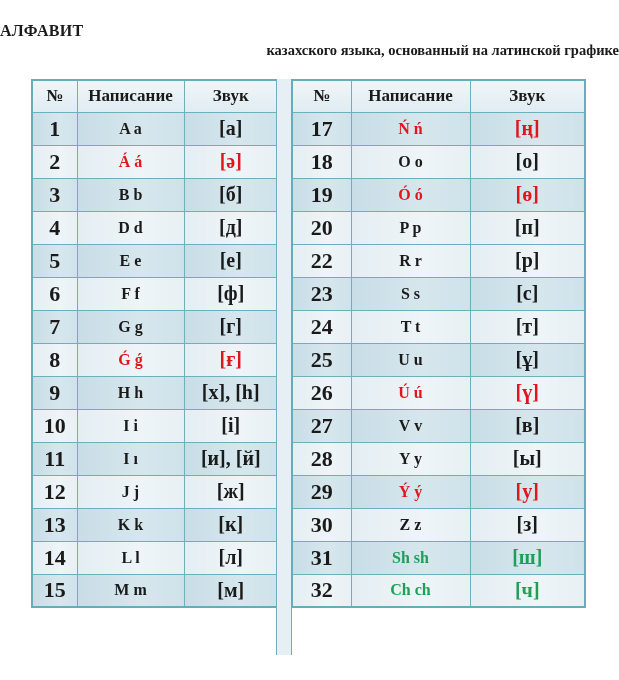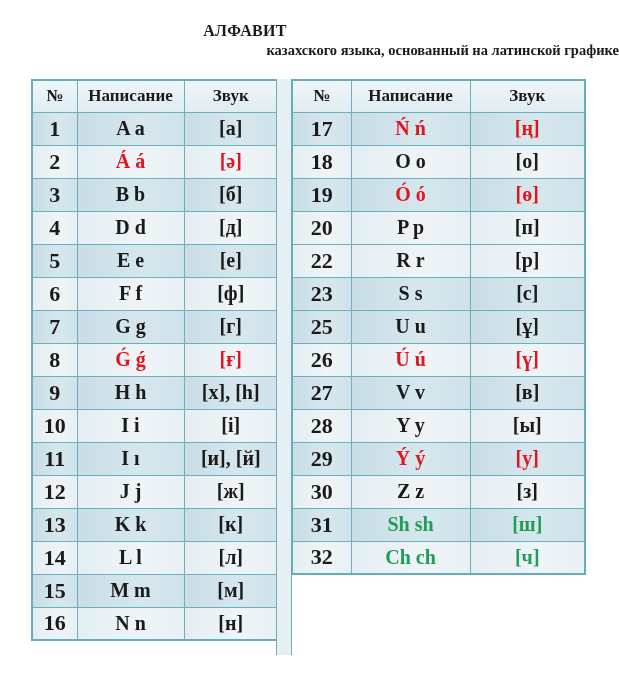--- a/index.html
+++ b/index.html
@@ -1,41 +1,41 @@
 <!DOCTYPE html>
 <html><head>
   <meta charset="utf-8">
   <style>
     html, body { margin: 0; padding: 0; }
     body {
       width: 619px; height: 680px; background: #ffffff; position: relative; overflow: hidden;
       font-family: "Liberation Serif", "DejaVu Serif", serif; color: #1a1a1a;
     }
     .title {
-      position: absolute; left: 0; top: 22px; width: 490px; text-align: center;
+      position: absolute; left: 0; top: 22px; width: 490px; 
       font-weight: bold; font-size: 16px; letter-spacing: 0.3px;
     }
     .subtitle {
       position: absolute; left: 0; top: 42px; width: 619px; text-align: right;
       font-weight: bold; font-size: 14.5px;
     }
     .tbl {
       position: absolute; top: 79px; border-collapse: collapse; table-layout: fixed;
       border: 2px solid #66adbb;
     }
     .tbl td, .tbl th {
       border: 1.5px solid #6cb0bd; text-align: center; padding: 0;
       font-weight: bold; height: 33px; box-sizing: border-box;
     }
     .tbl th { font-size: 17px; background: linear-gradient(#f0f6f8, #dfecf1); height: 32px; }
     .tbl td { font-size: 21px; }
     .tbl tr.odd td { background: linear-gradient(90deg, #c8dde6, #d6e6ed 60%, #cfe2ea); }
     .tbl tr.even td { background: linear-gradient(90deg, #e4eef2, #eef4f7 60%, #e8f0f4); }
     .tbl td.num { font-size: 22px; }
-    .tbl td.letter { font-size: 20px; }
+    .tbl td.letter { font-size: 16px; }
     .tbl td.sound { font-size: 20px; }
     .red { color: #e0161f; }
     .green { color: #1f9e55; }
     .black { color: #1a1a1a; }
     .gap {
       position: absolute; left: 276px; top: 79px; width: 16px; height: 576px;
       background: #e6eff3; border-left: 1.5px solid #6cb0bd; border-right: 1.5px solid #6cb0bd;
       box-sizing: border-box;
     }
     #left-table { left: 31px; width: 246px; }
@@ -129,25 +129,20 @@
       <tr class="even">
         <td class="num black">14</td>
         <td class="letter black">L l</td>
         <td class="sound black">[л]</td>
       </tr>
       <tr class="odd">
         <td class="num black">15</td>
         <td class="letter black">M m</td>
         <td class="sound black">[м]</td>
       </tr>
-      <tr class="even">
-        <td class="num black">16</td>
-        <td class="letter black">N n</td>
-        <td class="sound black">[н]</td>
-      </tr>
     </tbody>
 </table>
 
 <div class="gap"></div>
 
 <table class="tbl" id="right-table">
   <colgroup>
       <col style="width:59px">
       <col style="width:119px">
       <col style="width:115px">
@@ -183,20 +178,25 @@
       <tr class="even">
         <td class="num black">22</td>
         <td class="letter black">R r</td>
         <td class="sound black">[р]</td>
       </tr>
       <tr class="odd">
         <td class="num black">23</td>
         <td class="letter black">S s</td>
         <td class="sound black">[с]</td>
       </tr>
+      <tr class="even">
+        <td class="num black">24</td>
+        <td class="letter black">T t</td>
+        <td class="sound black">[т]</td>
+      </tr>
       <tr class="odd">
         <td class="num black">25</td>
         <td class="letter black">U u</td>
         <td class="sound black">[ұ]</td>
       </tr>
       <tr class="even">
         <td class="num black">26</td>
         <td class="letter red">Ú ú</td>
         <td class="sound red">[ү]</td>
       </tr>

